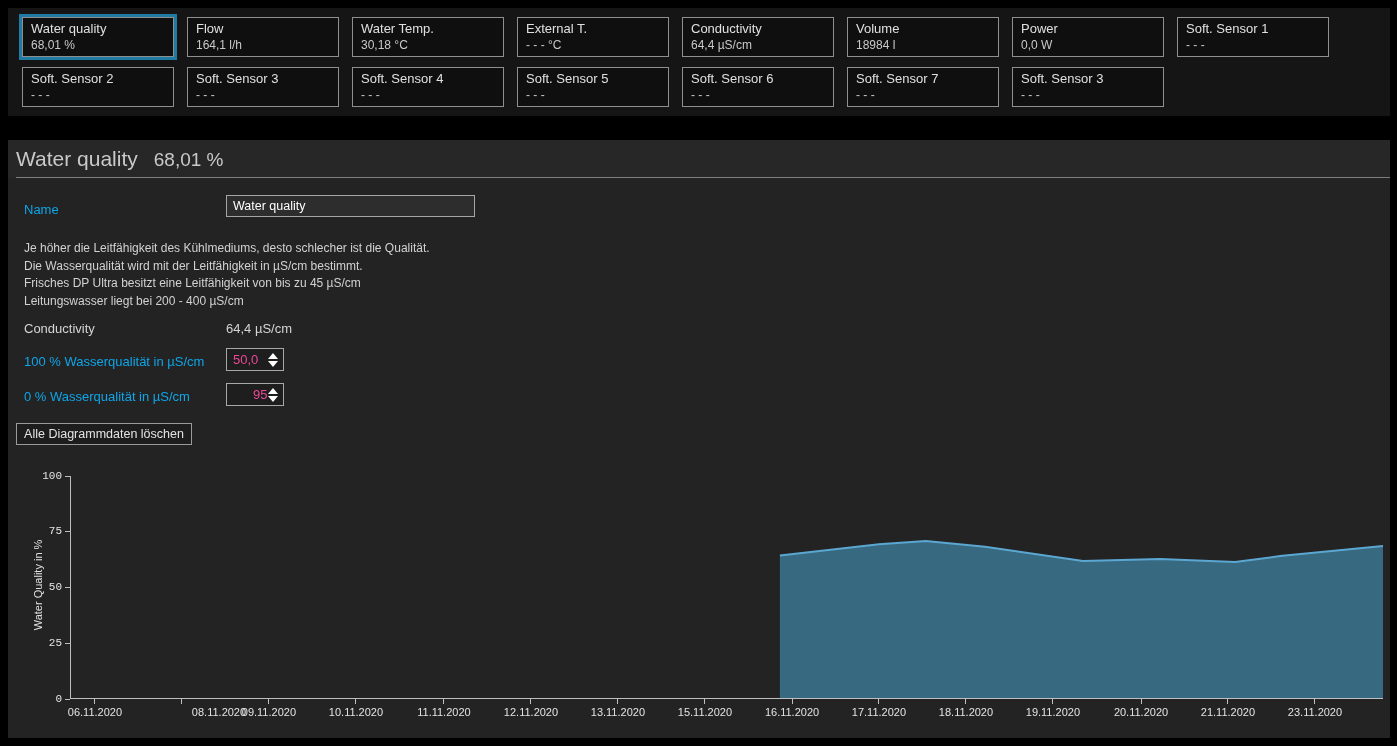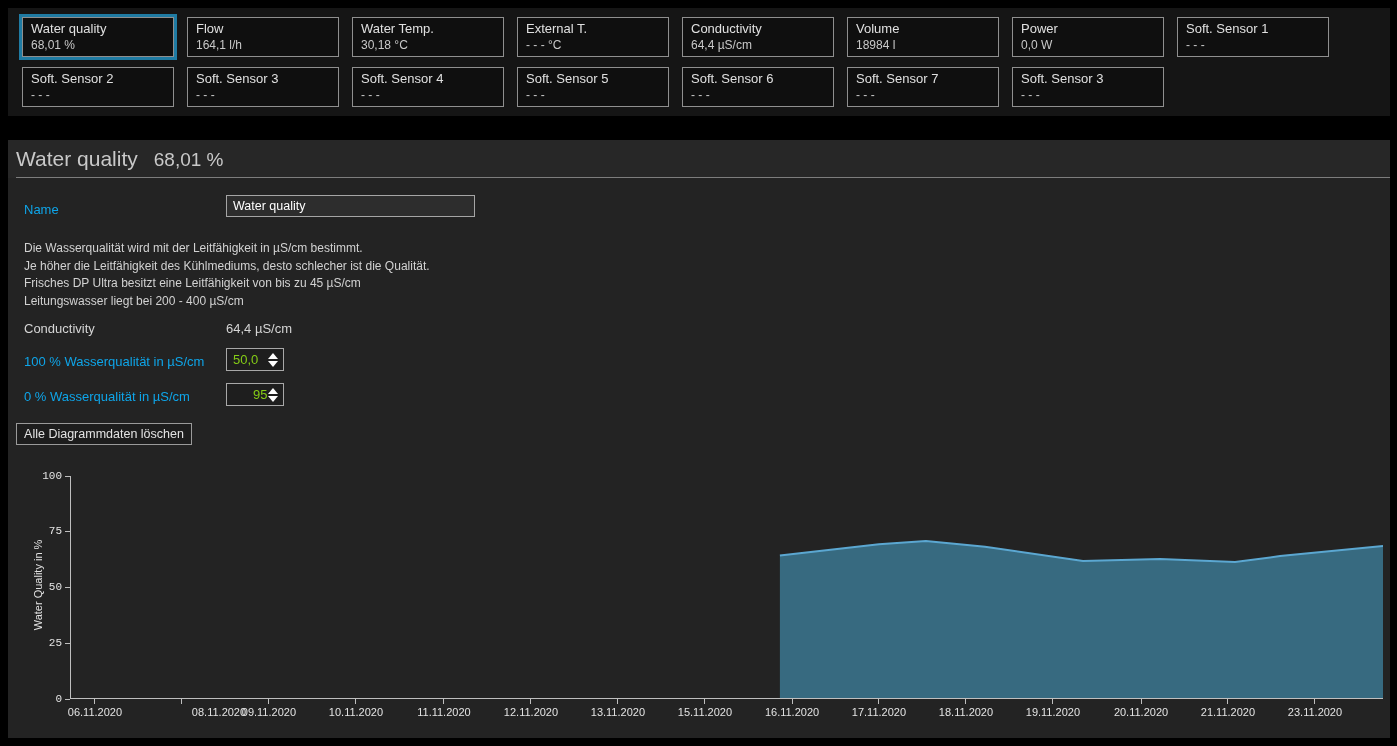--- a/index.html
+++ b/index.html
@@ -23,21 +23,21 @@
   .panel-title .t{font-size:21px;}
   .panel-title .v{font-size:19px;}
   .lbl{position:absolute;font-size:13px;color:#0ea5e9;white-space:nowrap;}
   .lbl13{position:absolute;font-size:13px;color:#d5d5d5;white-space:nowrap;}
   .name-input{position:absolute;left:218px;top:55px;width:235px;height:20px;background:#2d2d2d;
               border:1px solid #a5a5a5;color:#fff;font-size:12.5px;padding:0 6px;
               font-family:"Liberation Sans",sans-serif;outline:none;}
   .desc{position:absolute;left:16px;top:100px;font-size:12px;color:#d2d2d2;line-height:17.5px;}
   .spinner{position:absolute;left:218px;width:58px;height:23px;box-sizing:border-box;background:#1e1e1e;
            border:1px solid #a8a8a8;display:flex;align-items:center;}
-  .spinner input{flex:1;min-width:0;background:transparent;border:0;color:#84cc16;font-size:13px;
+  .spinner input{flex:1;min-width:0;background:transparent;border:0;color:#ec4899;font-size:13px;
                  padding:0 0 0 6px;font-family:"Liberation Sans",sans-serif;outline:none;}
   .spin-arrows{display:flex;flex-direction:column;gap:2px;padding-right:5px;}
   .spin-btn{background:none;border:0;padding:0;margin:0;line-height:0;cursor:pointer;}
   .tri-up{display:inline-block;width:0;height:0;border-left:5px solid transparent;
           border-right:5px solid transparent;border-bottom:6px solid #fff;}
   .tri-down{display:inline-block;width:0;height:0;border-left:5px solid transparent;
             border-right:5px solid transparent;border-top:6px solid #fff;}
   .clear-btn{position:absolute;left:8px;top:283px;width:176px;height:22px;background:#1d1d1d;
              border:1px solid #9a9a9a;color:#e3e3e3;font-size:12.5px;
              font-family:"Liberation Sans",sans-serif;cursor:pointer;}
@@ -130,22 +130,22 @@
       <span class="t">Water quality</span>
       <span class="v">68,01 %</span>
     </div>
     <div class="rule"></div>
   </div>
 
   <div class="lbl" style="left:16px;top:62px;">Name</div>
   <input class="name-input" type="text" value="Water quality" style="">
 
   <div class="desc">
+    <div>Je höher die Leitfähigkeit des Kühlmediums, desto schlecher ist die Qualität.</div>
     <div>Die Wasserqualität wird mit der Leitfähigkeit in µS/cm bestimmt.</div>
-    <div>Je höher die Leitfähigkeit des Kühlmediums, desto schlecher ist die Qualität.</div>
     <div>Frisches DP Ultra besitzt eine Leitfähigkeit von bis zu 45 µS/cm</div>
     <div>Leitungswasser liegt bei 200 - 400 µS/cm</div>
   </div>
 
   <div class="lbl13" style="left:16px;top:181px;">Conductivity</div>
   <div class="lbl13" style="left:218px;top:181px;">64,4 µS/cm</div>
 
   <div class="lbl" style="left:16px;top:214px;">100 % Wasserqualität in µS/cm</div>
   <div class="spinner" style="top:208px;">
     <input type="text" value="50,0" style="">

